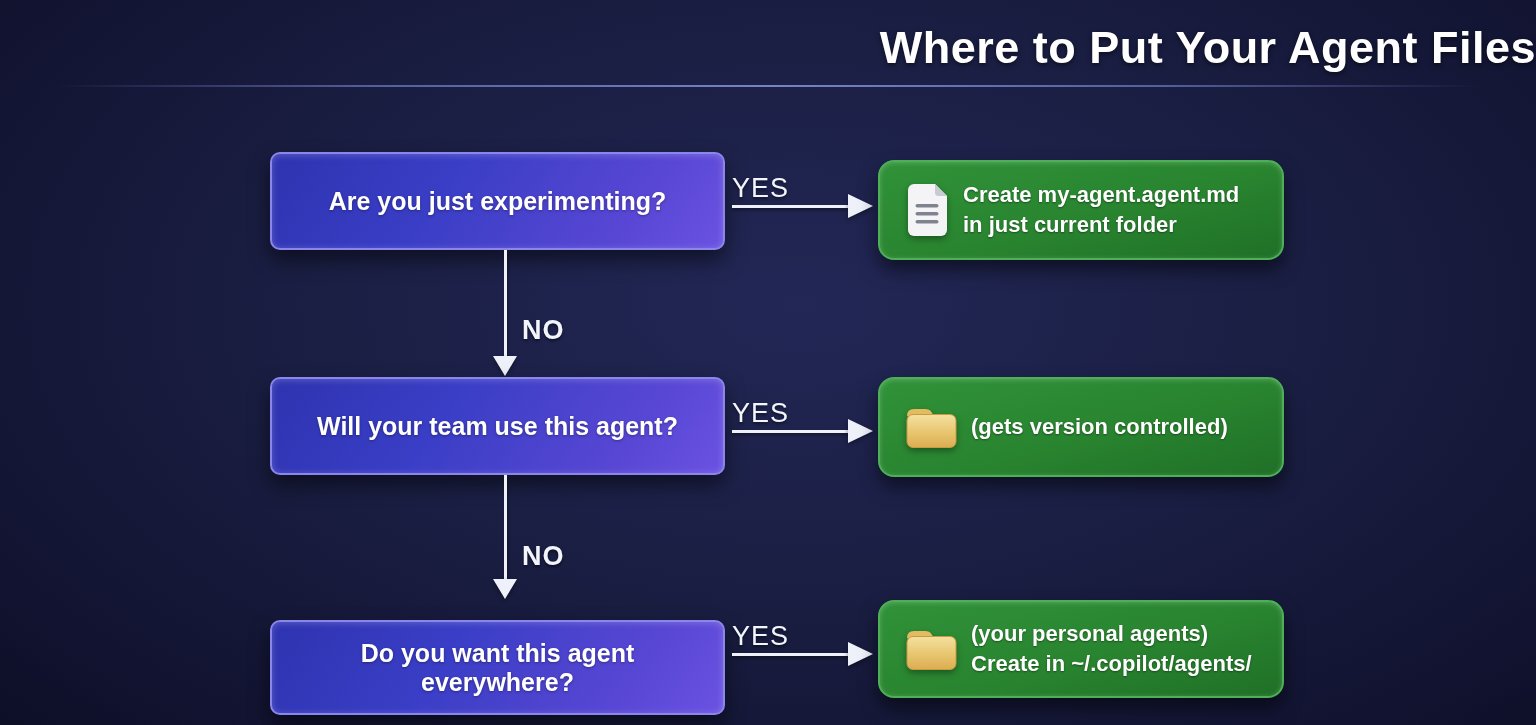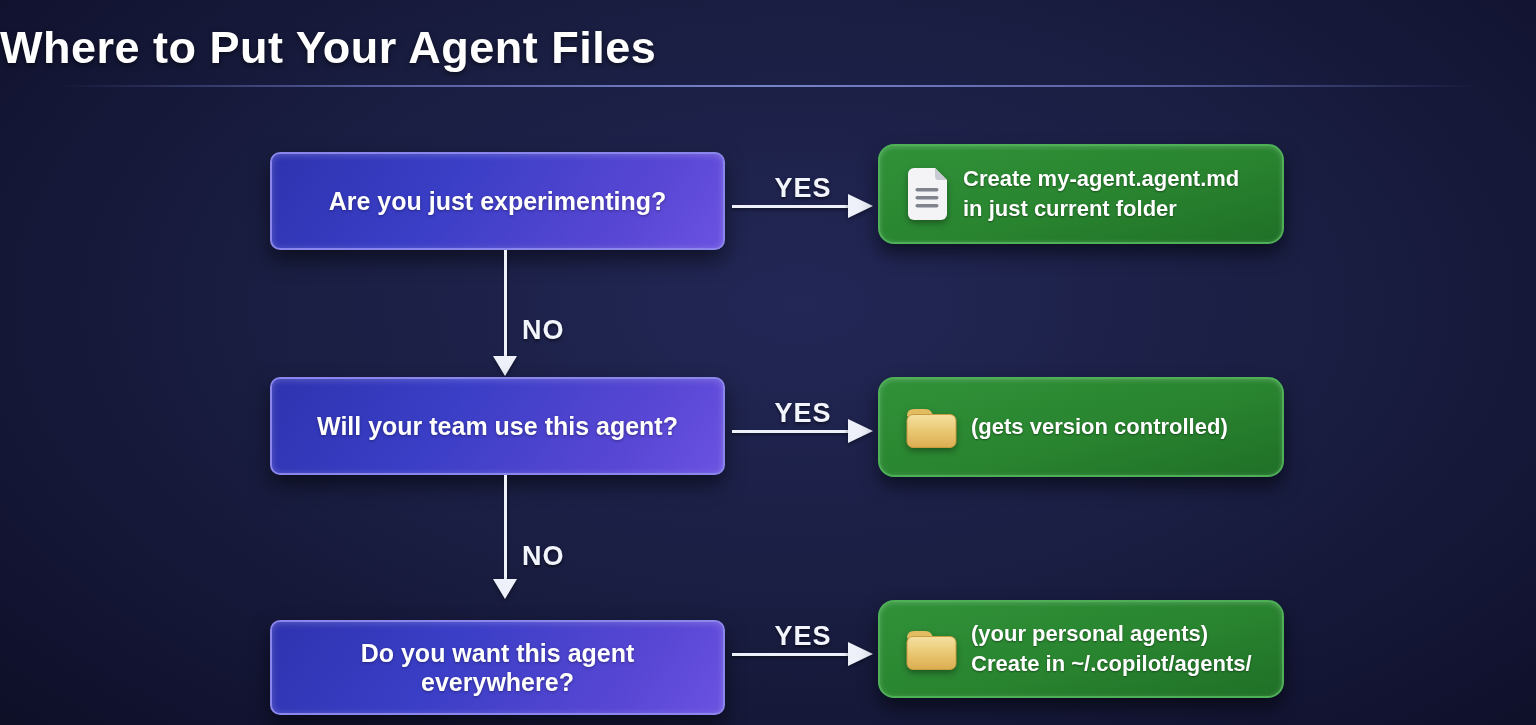--- a/index.html
+++ b/index.html
@@ -6,21 +6,21 @@
   html,body { background:#0c0e24; }
   .stage {
     position:relative; width:1536px; height:725px; overflow:hidden;
     font-family:"Liberation Sans", sans-serif;
     background:
       radial-gradient(ellipse 1150px 640px at 52% 42%, #222756 0%, #1a1e42 45%, #111330 82%, #0c0e24 100%);
   }
   
   .title {
     position:absolute; top:22px; left:0; right:0;
-    text-align:left; color:#ffffff;
+    text-align:right; color:#ffffff;
     font-size:45px; font-weight:800; letter-spacing:0.5px;
     text-shadow:0 2px 5px rgba(0,0,0,0.55);
   }
   .title-underline {
     position:absolute; top:85px; left:55px; right:55px; height:2px;
     background:linear-gradient(90deg,
       rgba(92,104,172,0) 0%, rgba(104,116,188,0.75) 22%,
       rgba(124,136,208,0.95) 50%,
       rgba(104,116,188,0.75) 78%, rgba(92,104,172,0) 100%);
   }
@@ -42,32 +42,32 @@
   
   .rbox {
     position:absolute; left:878px; width:406px; height:100px;
     border-radius:16px;
     background:linear-gradient(165deg, #309239 0%, #29842f 55%, #1f7027 100%);
     border:2px solid #4db056;
     box-shadow:0 10px 18px rgba(0,0,0,0.5), inset 0 1px 5px rgba(255,255,255,0.22);
     display:flex; align-items:center; gap:13px;
     padding:0 14px 0 24px; color:#fff;
   }
-  .rbox.r1 { top:144px; }
+  .rbox.r1 { top:160px; }
   .rbox.r2 { top:377px; }
   .rbox.r3 { top:600px; height:98px; }
   .rtext { font-size:22px; font-weight:700; line-height:30px; text-shadow:0 1px 2px rgba(0,0,0,0.4); }
   .ricon { flex:0 0 auto; display:flex; filter:drop-shadow(0 3px 3px rgba(0,0,0,0.35)); }
   
   .yes-arrow { position:absolute; left:732px; width:142px; }
   .yes-arrow.r1 { top:174px; }
   .yes-arrow.r2 { top:399px; }
   .yes-arrow.r3 { top:622px; }
   .yes-label {
-    text-align:center; color:#f3f5fd; font-size:27px; font-weight:700;
+    text-align:left; color:#f3f5fd; font-size:27px; font-weight:400;
     line-height:28px; margin-bottom:3px; letter-spacing:1px;
     text-shadow:0 2px 3px rgba(0,0,0,0.5);
   }
   .hline {
     position:relative; width:116px; height:3px; background:#eef1fa;
     box-shadow:0 2px 3px rgba(0,0,0,0.4);
   }
   .hline::after {
     content:""; position:absolute; right:-25px; top:-11px;
     border-left:25px solid #eef1fa;

